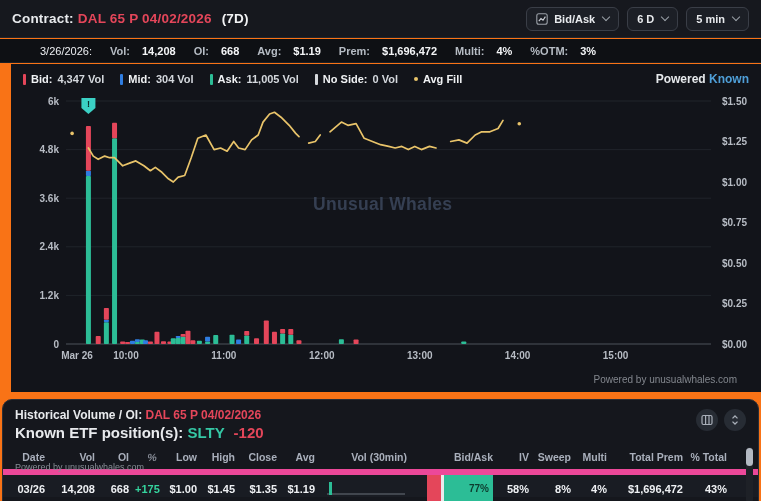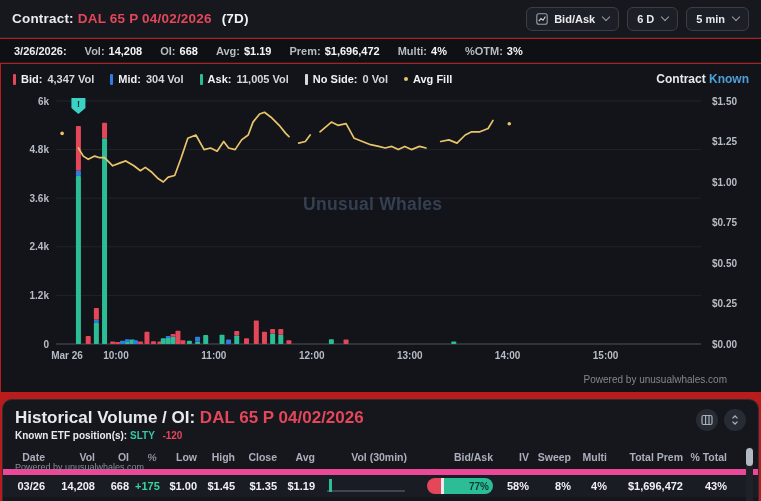--- a/index.html
+++ b/index.html
@@ -1,86 +1,86 @@
 <!DOCTYPE html>
 <html><head>
 <meta charset="utf-8">
 <style>
   * { box-sizing: border-box; }
   html,body { margin:0; padding:0; width:761px; height:501px; overflow:hidden;
     background:#0a0b0e; font-family:"Liberation Sans", sans-serif; color:#e8eaed; }
-  .app { position:relative; width:761px; height:501px; background:#b91c1c; }
+  .app { position:relative; width:761px; height:501px; background:#f97316; }
 
   
   .hdr { position:absolute; top:0; left:0; right:0; height:38px; background:#16181e;
     border-bottom:1px solid #22252c; display:flex; align-items:center; padding:0 12px; }
   .hdr-title { font-size:13.5px; font-weight:bold; letter-spacing:.2px; white-space:nowrap; }
   .hdr-title .red { color:#e4465a; }
   .hdr-title .days { margin-left:6px; color:#f2f3f5; }
   .controls { margin-left:auto; display:flex; gap:8px; }
   .ctrl-btn { display:flex; align-items:center; gap:6px; background:#1c1f26;
     border:1px solid #3a3e47; border-radius:6px; padding:4px 9px; font-size:11px;
     font-weight:bold; color:#e8eaed; cursor:pointer; height:24px; }
   .chev { width:6px; height:6px; border-right:1.5px solid #9aa0a8;
     border-bottom:1.5px solid #9aa0a8; transform:rotate(45deg); margin-top:-3px; margin-left:2px; }
 
   
   .stats { position:absolute; top:39px; left:0; right:0; height:24px; background:#0e1014;
     border-bottom:1px solid #1c1f25; display:flex; align-items:center; gap:18px;
     padding:0 14px; font-size:11px; }
-  .stats .date { font-weight:bold; color:#eceef1; }
-  .stat { display:flex; gap:4px; }
+  .stats .date { font-weight:normal; color:#eceef1;margin-left:26px; }
+  .stat { display:flex; gap:12px; }
   .stat .lbl { color:#b6bcc4; font-weight:bold; }
   .stat .val { color:#f4f5f7; font-weight:bold; }
 
   
-  .chart-panel { position:absolute; top:64px; left:1px; right:0; height:328px; background:#12141a; }
+  .chart-panel { position:absolute; top:64px; left:11px; right:0; height:328px; background:#12141a; }
   .legend-row { display:flex; align-items:center; gap:16px; padding:6px 12px 0 12px;
     font-size:11px; height:24px; }
   .legend-item { display:flex; align-items:center; gap:5px; cursor:pointer; white-space:nowrap; }
   .chip-bar { width:3px; height:11px; border-radius:1px; display:inline-block; }
   .chip-dot { width:4px; height:4px; border-radius:50%; display:inline-block; }
   .legend-item .llbl { font-weight:bold; color:#f0f2f4; }
   .legend-item .lval { color:#d4d8dd; font-weight:600; }
   .brand { margin-left:auto; font-size:12px; font-weight:bold; }
   .brand .b1 { color:#e6e9ec; }
   .brand .b2 { color:#4f9fd8; }
   .chart-area { position:relative; width:740px; height:304px; }
   .watermark { position:absolute; left:302px; top:106px; font-size:17.5px; font-weight:bold;
     color:#3e4a60; opacity:.8; letter-spacing:.3px; pointer-events:none; }
   .powered { position:absolute; right:14px; top:286px; font-size:10px; color:#83878e; cursor:pointer; }
 
   
   .tbl-panel { position:absolute; top:399px; left:2px; right:2px; height:110px;
     background:#15171d; border:1px solid #2a2e36; border-radius:10px 10px 0 0; }
   .panel-head { padding:8px 12px 2px 12px; position:relative; }
-  .panel-title { font-size:17px; font-weight:bold; }
+  .panel-title { font-size:12px; font-weight:bold; }
   .panel-title .red { color:#e4465a; }
-  .panel-sub { font-size:10px; font-weight:bold; margin-top:2px; }
+  .panel-sub { font-size:15px; font-weight:bold; margin-top:2px; }
   .panel-sub .tick { color:#35c7a5; }
   .panel-sub .neg { color:#e4465a; margin-left:5px; }
   .icon-btns { position:absolute; top:9px; right:12px; display:flex; gap:6px; }
   .icon-btn { width:22px; height:22px; border-radius:50%; background:#272c34;
     display:flex; align-items:center; justify-content:center; cursor:pointer; }
   .grid-row { display:grid;
     grid-template-columns:44px 50px 34px 28px 40px 38px 42px 38px 92px 86px 36px 42px 36px 76px 44px;
     align-items:center; padding-left:4px; }
   .thead { height:24px; margin-top:2px; }
   .thead .th { font-size:10.5px; font-weight:bold; color:#a9afbb; text-align:right;
     padding-right:6px; cursor:pointer; white-space:nowrap; }
   .th.pct-ico { opacity:.75; transform:skewX(-8deg); }
   .trow { height:28px; background:#191c23; border-top:6px solid #ec4899; cursor:pointer; }
   .trow .td { font-size:11px; font-weight:bold; color:#eef0f3; text-align:right;
     padding-right:6px; white-space:nowrap; }
   .td.pos { color:#35d49e; }
   .spark { position:relative; height:18px; margin-left:4px; margin-right:6px; }
   .spark .line { position:absolute; left:2px; right:2px; bottom:3px; height:2px; background:#41464e; }
   .spark .bar { position:absolute; left:4px; bottom:3px; width:3px; height:13px; background:#2cbd96; }
   .ba-wrap { display:flex; justify-content:flex-end; padding-right:6px; }
-  .ba-bar { display:flex; width:66px; height:16px; border-radius:8px; overflow:hidden; }
+  .ba-bar { display:flex; width:66px; height:27px; border-radius:0; overflow:hidden; }
   .ba-bid { background:#e4465a; }
   .ba-gap { width:3px; background:#e8eaec; }
   .ba-ask { background:#2cbd96; flex:1; display:flex; align-items:center; justify-content:flex-end;
     padding-right:4px; font-size:10px; font-weight:bold; color:#0d3b2e; }
   .powered2 { position:absolute; left:12px; top:62px; font-size:9px; color:#878d96; cursor:pointer; }
   .sbar { position:absolute; right:5px; top:47px; bottom:5px; width:7px;
     background:#1e2127; border-radius:4px; }
   .sthumb { position:absolute; top:1px; left:0; width:7px; height:18px;
     background:#b3b9c2; border-radius:4px; cursor:grab; }
 </style>
@@ -167,21 +167,21 @@
             <span class="chip-bar" style="background: rgb(214, 217, 221);"></span>
             <span class="llbl">No Side:</span>
             <span class="lval">0 Vol</span>
           </span>
           <span class="legend-item">
             <span class="chip-dot" style="background: rgb(233, 196, 106);"></span>
             <span class="llbl">Avg Fill</span>
           </span>
         </span>
       <div class="brand">
-        <span class="b1">Contract</span>
+        <span class="b1">Powered</span>
         <span class="b2">Known</span>
       </div>
     </div>
     <div class="chart-area">
       <svg id="chart-svg" width="761" height="304" viewBox="0 0 761 304">
           <line x1="55" y1="13" x2="700" y2="13" stroke="#20242b" stroke-width="1"></line>
           <text x="48" y="16.5" text-anchor="end" fill="#b7bcc4" font-size="10" font-weight="bold">6k</text>
           <line x1="55" y1="61.6" x2="700" y2="61.6" stroke="#20242b" stroke-width="1"></line>
           <text x="48" y="65.1" text-anchor="end" fill="#b7bcc4" font-size="10" font-weight="bold">4.8k</text>
           <line x1="55" y1="110.2" x2="700" y2="110.2" stroke="#20242b" stroke-width="1"></line>

